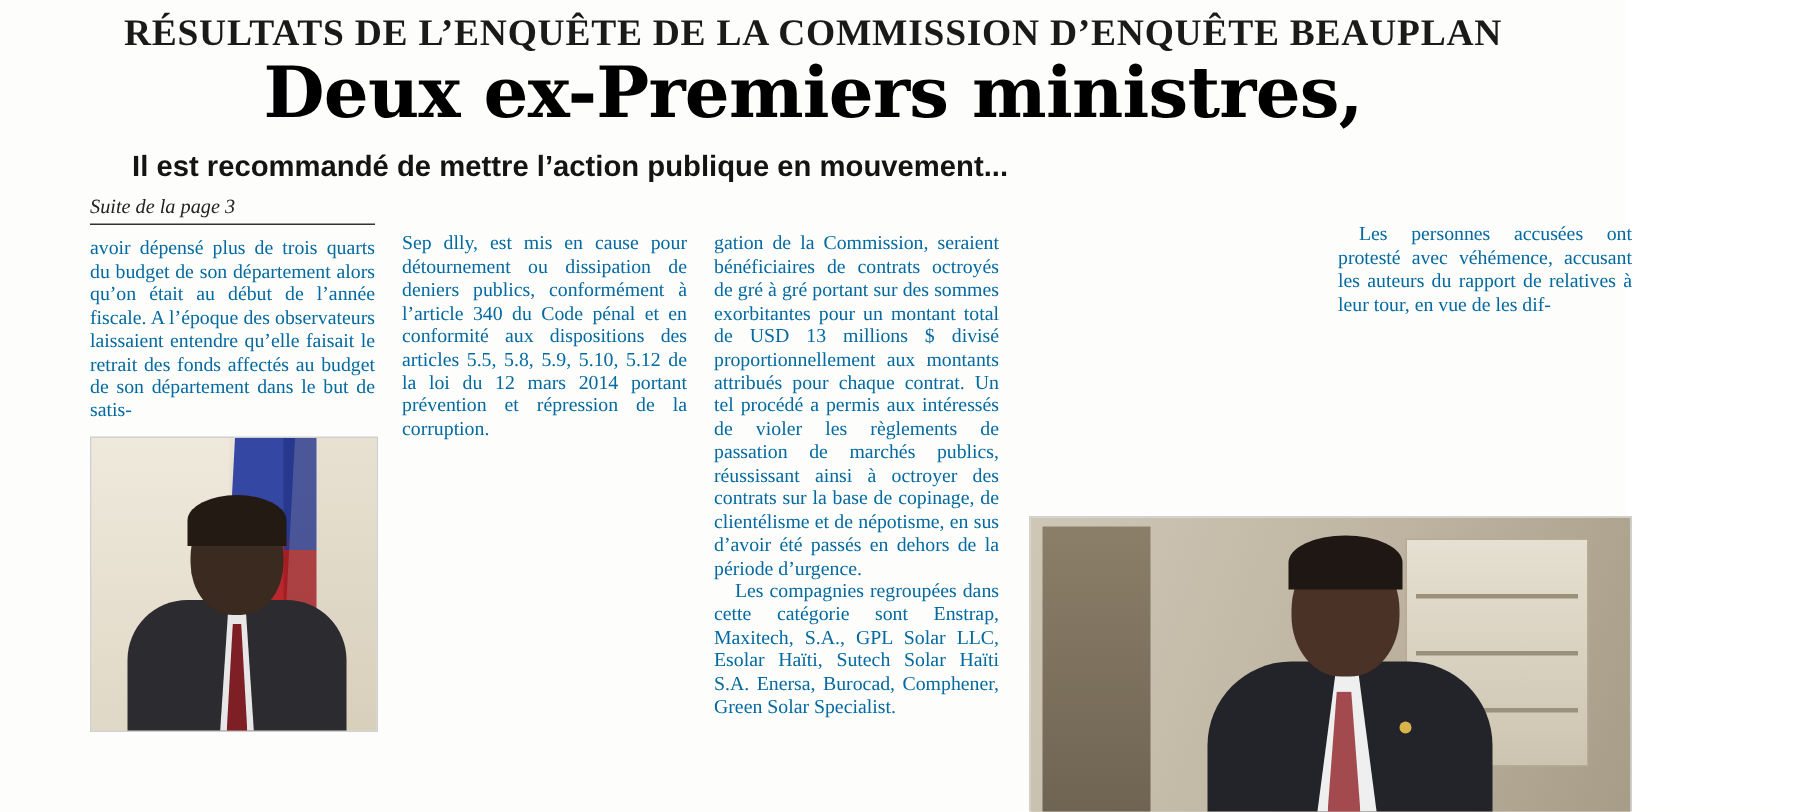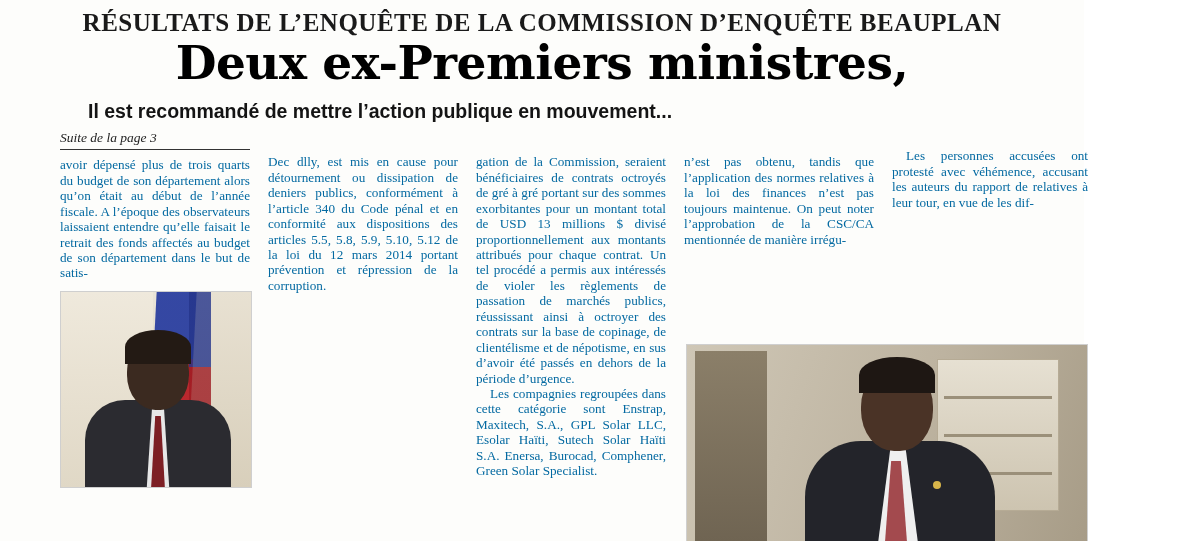--- a/index.html
+++ b/index.html
@@ -282,32 +282,31 @@
           <div class="shirt"></div>
           <div class="tie"></div>
           <div class="head"></div>
           <div class="hair"></div>
         </div>
       </div>
     </div>
 
     <div class="col">
       <div style="height:24px"></div>
-      <p class="body">Dec dlly, est mis en cause pour détournement ou dissipation de deniers publics, conformément à l’article 340 du Code pénal et en conformité aux dispositions des articles 5.5, 5.8, 5.9, 5.10, 5.12 de la loi du 12 mars 2014 portant prévention et répression de la corruption.</p>
+      <p class="body">Sep dlly, est mis en cause pour détournement ou dissipation de deniers publics, conformément à l’article 340 du Code pénal et en conformité aux dispositions des articles 5.5, 5.8, 5.9, 5.10, 5.12 de la loi du 12 mars 2014 portant prévention et répression de la corruption.</p>
     </div>
 
     <div class="col">
       <div style="height:24px"></div>
       <p class="body">gation de la Commission, seraient bénéficiaires de contrats octroyés de gré à gré portant sur des sommes exorbitantes pour un montant total de USD 13 millions $ divisé proportionnellement aux montants attribués pour chaque contrat. Un tel procédé a permis aux intéressés de violer les règlements de passation de marchés publics, réussissant ainsi à octroyer des contrats sur la base de copinage, de clientélisme et de népotisme, en sus d’avoir été passés en dehors de la période d’urgence.</p>
       <p class="body indent">Les compagnies regroupées dans cette catégorie sont Enstrap, Maxitech, S.A., GPL Solar LLC, Esolar Haïti, Sutech Solar Haïti S.A. Enersa, Burocad, Comphener, Green Solar Specialist.</p>
     </div>
 
     <div class="col">
       <div style="height:24px"></div>
-      <p class="body">n’est pas obtenu, tandis que l’application des normes relatives à la loi des finances n’est pas toujours maintenue. On peut noter l’approbation de la CSC/CA mentionnée de manière irrégu-</p>
     </div>
 
     <div class="col wide">
       <div style="height:18px"></div>
       <p class="body indent">Les personnes accusées ont protesté avec véhémence, accusant les auteurs du rapport de relatives à leur tour, en vue de les dif-</p>
     </div>
 
   </div>
 
   <div class="photo photo-right">

